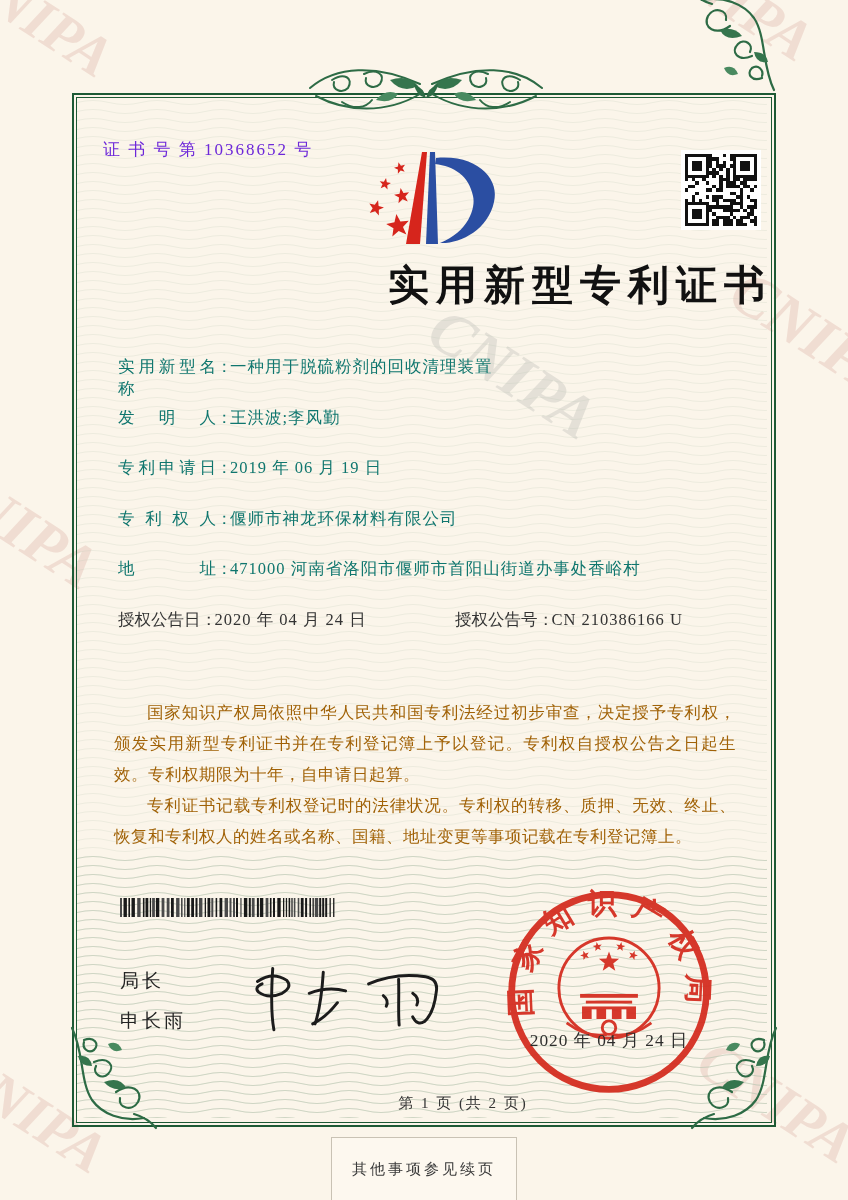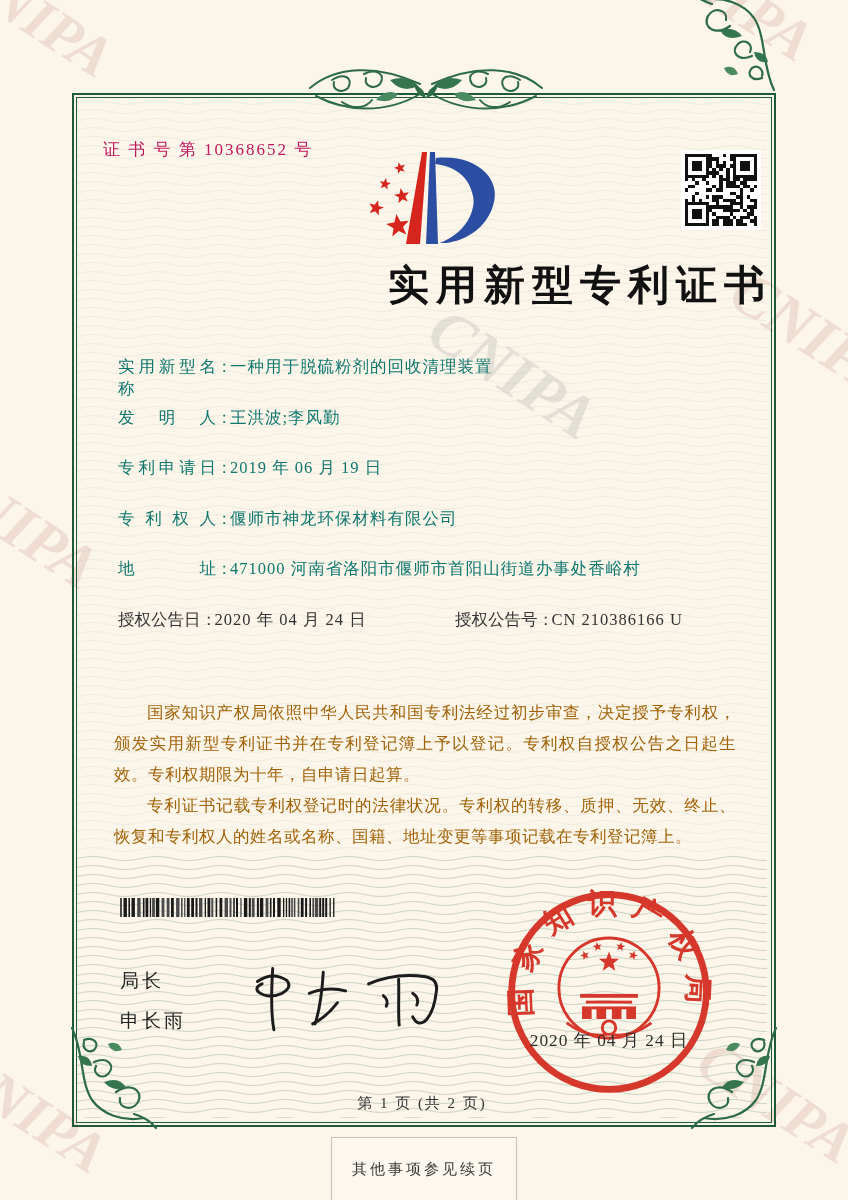--- a/index.html
+++ b/index.html
@@ -15,21 +15,21 @@
   
   .frame{position:absolute;left:72px;top:93px;width:700px;height:1030px;
          border:2.5px solid #1d5a35;z-index:2;}
   .frame-inner{position:absolute;left:2px;top:2px;right:2px;bottom:2px;
          border:1px solid #1d5a35;}
   .waves{position:absolute;left:77px;top:98px;z-index:2;pointer-events:none;}
   .ornaments{position:absolute;left:0;top:0;z-index:3;pointer-events:none;}
 
   .content{position:absolute;left:0;top:0;width:848px;height:1200px;z-index:4;}
 
-  .cert-no{position:absolute;left:103px;top:138px;font-size:17px;letter-spacing:2px;color:#be185d;}
+  .cert-no{position:absolute;left:103px;top:138px;font-size:17px;letter-spacing:2px;color:#6d28d9;}
 
   .logo{position:absolute;left:338px;top:146px;}
   .qr{position:absolute;left:681px;top:150px;background:#fff;padding:4px;}
 
   .title{position:absolute;left:72px;top:258px;width:700px;text-align:right;
          font-size:41px;font-weight:bold;letter-spacing:7px;color:#111;}
 
   .fields{position:absolute;left:118px;top:356px;width:600px;}
   .frow{height:50.5px;font-size:16.5px;color:#0f766e;}
   .flabel{display:inline-block;width:98px;text-align:justify;text-align-last:justify;
@@ -45,21 +45,21 @@
 
   .barcode{position:absolute;left:120px;top:898px;}
 
   .signer{position:absolute;left:120px;top:968px;font-size:19px;letter-spacing:3px;color:#222;}
   .signer div{margin-bottom:14px;}
   .signature{position:absolute;left:248px;top:946px;}
 
   .seal{position:absolute;left:503px;top:886px;opacity:.93;}
 
   .page-info{position:absolute;left:72px;top:1094px;width:700px;text-align:center;
-             font-size:15px;letter-spacing:2px;color:#333;}
+             font-size:15px;letter-spacing:2px;color:#333;padding-left:41px;}
 
   .note-box{position:absolute;left:424px;top:1137px;transform:translateX(-50%);
             border:1px solid #c9c2b4;background:#fdf8ef;padding:22px 20px;
             font-size:15px;letter-spacing:3px;color:#3a3a3a;}
 </style>
 </head>
 <body>
 
 <div class="page">
 

